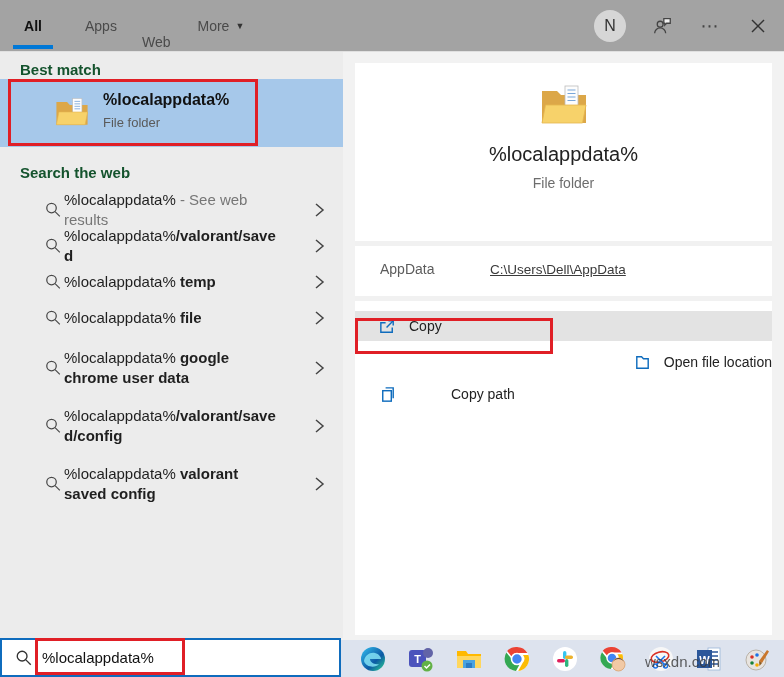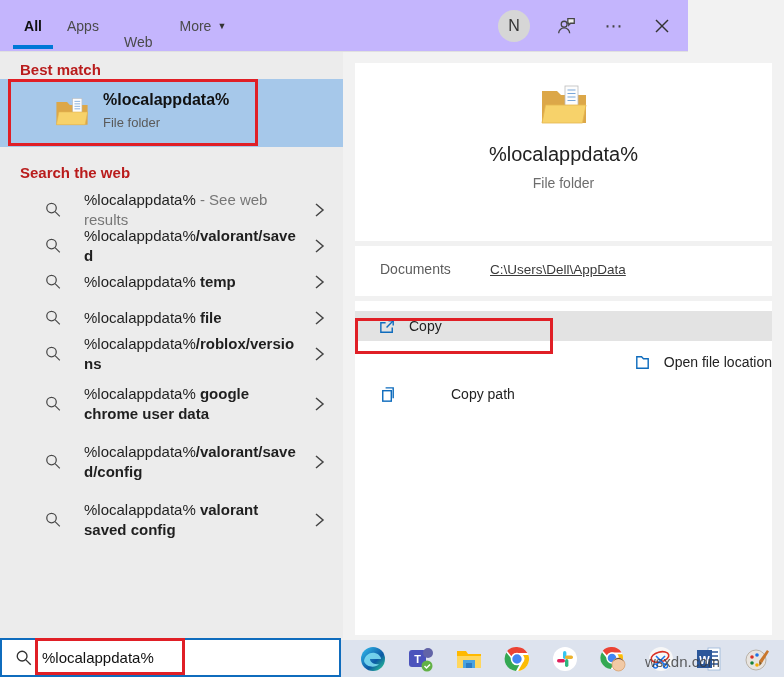--- a/index.html
+++ b/index.html
@@ -1,56 +1,56 @@
 <!DOCTYPE html>
 <html><head>
 <meta charset="utf-8">
 <style>
   * { margin:0; padding:0; box-sizing:border-box; }
   html,body { width:784px; height:677px; }
   body { font-family:"Liberation Sans", sans-serif; background:#f2f2f2; overflow:hidden; }
   .screen { position:relative; width:784px; height:677px; background:#f2f2f2; }
 
   
-  .topbar { position:absolute; left:0; top:0; width:688px; height:52px;
-            background:#c4b5fd; border-bottom:1px solid #e0e0e0; z-index:5; }
+  .topbar { position:absolute; left:0; top:0; width:784px; height:52px;
+            background:#a3a3a3; border-bottom:1px solid #e0e0e0; z-index:5; }
   .tabs { position:absolute; left:13px; top:0; height:52px; display:flex; align-items:center; }
   .tab { position:relative; height:52px; display:flex; align-items:center; justify-content:center;
          font-size:14px; color:#4a4a4a; cursor:pointer; }
   .tab-all { width:40px; font-weight:bold; color:#111; }
   .tab-all::after { content:""; position:absolute; left:0; bottom:3px; width:40px; height:4px; background:#0078d7; }
-  .tab-apps { margin-left:14px; }
+  .tab-apps { margin-left:32px; }
   .tab-docs { margin-left:26px; }
   .tab-web  { margin-left:25px;margin-top:32px; }
   .tab-more { margin-left:27px; }
   .tab-more .caret { margin-left:6px; font-size:9px; color:#333; }
   .topbar-right { position:absolute; right:14px; top:0; height:52px; display:flex; align-items:center; gap:24px; }
   .avatar { width:32px; height:32px; border-radius:50%; background:#d6d6d6; color:#333;
             display:flex; align-items:center; justify-content:center; font-size:16px; cursor:pointer; }
   .tb-icon { width:24px; height:24px; display:flex; align-items:center; justify-content:center; cursor:pointer; color:#444; }
   .dots { font-size:18px; letter-spacing:1px; color:#444; line-height:10px; }
 
   
   .left-pane { position:absolute; left:0; top:52px; width:343px; height:586px; background:#ececec; z-index:2; }
-  .section-header { margin-left:20px; font-size:15px; font-weight:bold; color:#b91c1c; }
+  .section-header { margin-left:20px; font-size:15px; font-weight:bold; color:#14532d; }
   .bm-header { padding-top:9px; height:27px; }
   .best-match-row { position:relative; width:343px; height:68px; background:#a6c8ea; cursor:pointer; }
   .bm-folder { position:absolute; left:55px; top:18px; width:34px; height:30px; }
   .bm-texts { position:absolute; left:103px; top:12px; }
   .bm-title { font-size:16px; font-weight:bold; color:#111; }
   .bm-sub { margin-top:6px; font-size:13px; color:#5a5a5a; }
   .redbox { position:absolute; border:3px solid #e01f26; pointer-events:none; z-index:6; }
   .redbox-bm { left:8px; top:0px; width:250px; height:67px; }
   .web-header { margin-top:17px; height:26px; }
   .suggestions { list-style:none; margin-top:2px; }
   .sug { position:relative; display:flex; align-items:center; width:343px; cursor:pointer; }
   .sug-single { height:36px; }
   .sug-multi { height:52px; margin-top:6px; }
   .sug-icon { position:absolute; left:44px; top:50%; transform:translateY(-50%); width:19px; height:19px; }
-  .sug-text { margin-left:84px; width:212px; font-size:15px; line-height:20px; color:#1f1f1f;
+  .sug-text { margin-left:64px; width:212px; font-size:15px; line-height:20px; color:#1f1f1f;
               overflow-wrap:anywhere; }
   .sug-text .sfx-bold { font-weight:bold; }
   .sug-text .sfx-muted { color:#767676; }
   .sug-chevron { position:absolute; right:18px; top:50%; transform:translateY(-50%); width:12px; height:16px; }
 
   
   .right-card { position:absolute; left:355px; top:63px; width:417px; height:572px; background:#ffffff; z-index:2; }
   .divider { position:absolute; left:0; width:417px; height:5px; background:#f1f1f1; }
   .div1 { top:178px; } .div2 { top:233px; }
   .preview { position:absolute; left:0; top:0; width:417px; text-align:center; }
@@ -173,30 +173,20 @@
         <svg class="sug-icon" viewBox="0 0 24 24" fill="none" stroke="#4a4a4a" stroke-width="1.6">
             <circle cx="9.5" cy="9.5" r="6"></circle>
             <line x1="14" y1="14" x2="20" y2="20"></line>
           </svg>
         <span class="sug-text"><span>%localappdata%</span><span class="sfx-bold"> file</span></span>
         <svg class="sug-chevron" viewBox="0 0 12 16" fill="none" stroke="#444" stroke-width="1.5">
             <polyline points="3,2 10,8 3,14"></polyline>
           </svg>
       </li>
 
-      <li class="sug sug-single">
-        <svg class="sug-icon" viewBox="0 0 24 24" fill="none" stroke="#4a4a4a" stroke-width="1.6">
-            <circle cx="9.5" cy="9.5" r="6"></circle>
-            <line x1="14" y1="14" x2="20" y2="20"></line>
-          </svg>
-        <span class="sug-text"><span>%localappdata%</span><span class="sfx-bold">/roblox/versions</span></span>
-        <svg class="sug-chevron" viewBox="0 0 12 16" fill="none" stroke="#444" stroke-width="1.5">
-            <polyline points="3,2 10,8 3,14"></polyline>
-          </svg>
-      </li>
 
       <li class="sug sug-multi">
         <svg class="sug-icon" viewBox="0 0 24 24" fill="none" stroke="#4a4a4a" stroke-width="1.6">
             <circle cx="9.5" cy="9.5" r="6"></circle>
             <line x1="14" y1="14" x2="20" y2="20"></line>
           </svg>
         <span class="sug-text"><span>%localappdata%</span><span class="sfx-bold"> google chrome user data</span></span>
         <svg class="sug-chevron" viewBox="0 0 12 16" fill="none" stroke="#444" stroke-width="1.5">
             <polyline points="3,2 10,8 3,14"></polyline>
           </svg>
@@ -236,21 +226,21 @@
         <path d="M27.5 6 h8 M27.5 9.5 h8 M27.5 13 h8 M27.5 16.5 h8" stroke="#7aa7d9" stroke-width="1.2"></path>
         <path d="M2 39 L5.5 21 H46 L42.5 39 Z" fill="#f7d26a" stroke="#e4b54e" stroke-width="0.8"></path>
       </svg>
       <div class="pv-title">%localappdata%</div>
       <div class="pv-sub">File folder</div>
     </div>
 
     <div class="divider div1"></div>
 
     <div class="location-row">
-      <span class="loc-label">Documents</span>
+      <span class="loc-label">AppData</span>
       <a class="loc-link">C:\Users\Dell\AppData</a>
     </div>
 
     <div class="divider div2"></div>
 
     <div class="actions">
 
       <div class="action-row row-open">
         <svg class="act-icon" viewBox="0 0 20 20" fill="none" stroke="#0f6cbd" stroke-width="1.5">
           <path d="M8 6 H3 v10 h12 v-5"></path>

